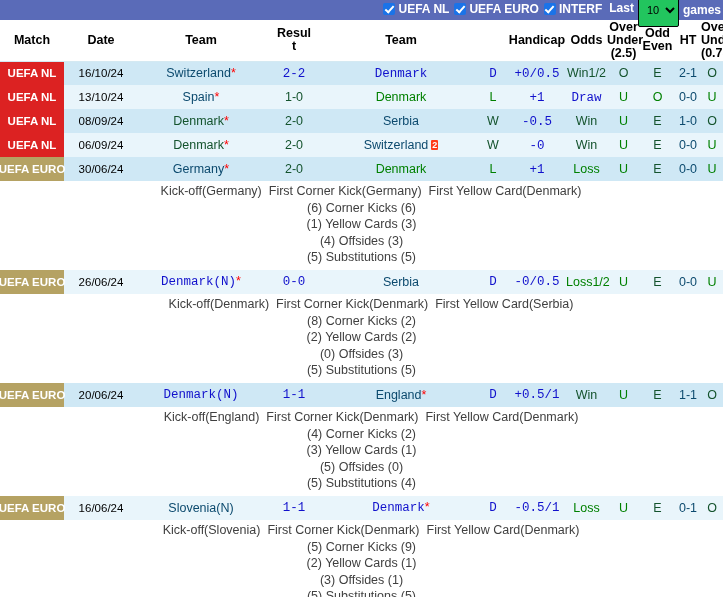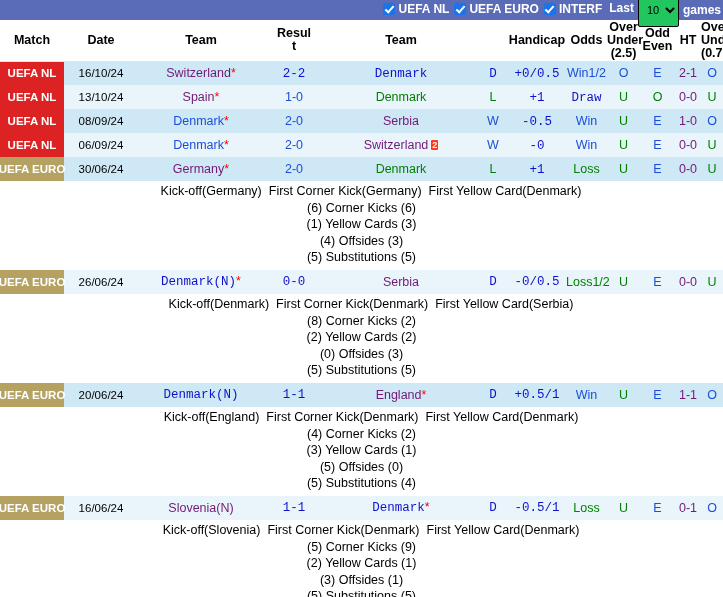--- a/index.html
+++ b/index.html
@@ -112,24 +112,24 @@
     align-items: center;
     justify-content: center;
     padding: 1px 2px;
   }
   td.badge-cell { padding: 0 !important; height: 24px; }
   .bg-nl     { background: #dc2222; }
   .bg-euro   { background: #b5a263; }
 
   .dt { font-size: 11.5px; color: #000; }
 
-  .cRed   { color: #1d4ed8; text-align: center; }
+  .cRed   { color: #14532d; text-align: center; }
   .cBlue  { color: #1111cc; font-family: Liberation Mono, monospace; }
   .cGreen { color: #008000; }
-  .cBlack { color: #701a75; }
+  .cBlack { color: #0c4a6e; }
   .ast { color: #ff0000; }
 
   .rc {
     display: inline-block;
     background: #ff3b18;
     color: #ffffff;
     font-size: 9px;
     font-weight: bold;
     line-height: 10px;
     padding: 0 1px;
@@ -139,21 +139,21 @@
   }
 
   
   tr.detail-row td {
     background: #ffffff;
     padding: 0;
   }
   .detail {
     background: #ffffff;
     font-size: 12.5px;
-    color: #000000;
+    color: #404040;
     line-height: 16.6px;
     text-align: center;
     padding: 2px 0 4px 0;
     white-space: nowrap;
   }
   .detail .dline1 { padding-left: 26px; }
   .detail .dline1 span { margin-right: 7px; }
   .detail .stat { display: block; }
 </style>
 </head>

